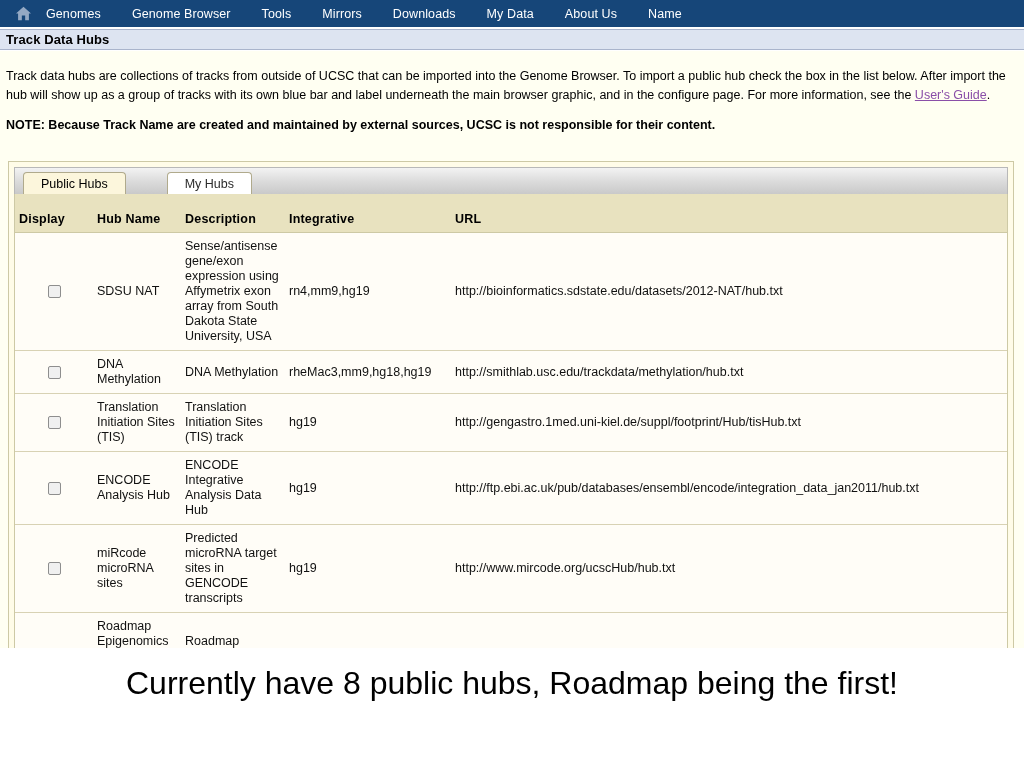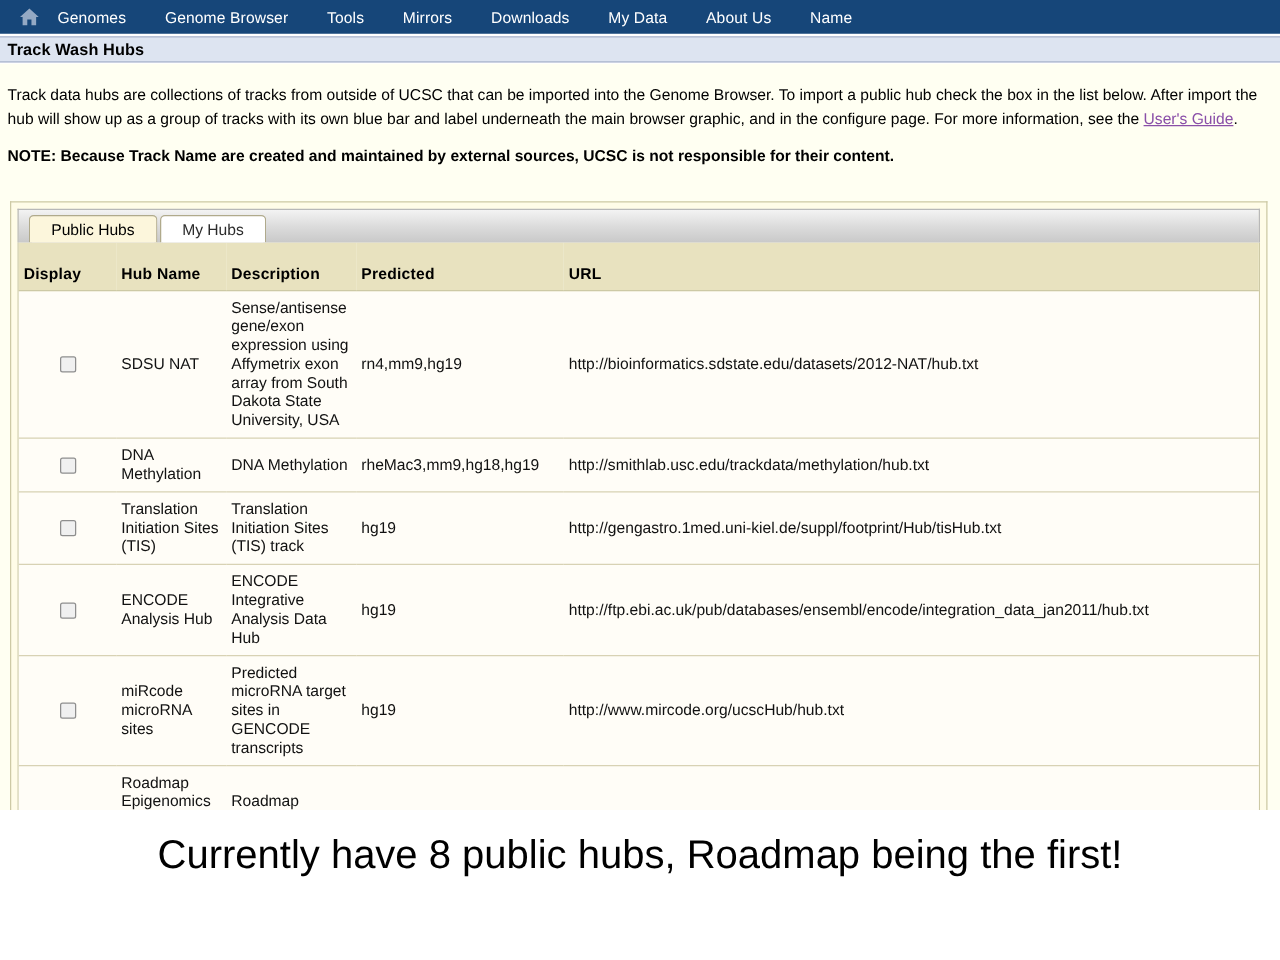--- a/index.html
+++ b/index.html
@@ -120,20 +120,21 @@
   .tab-strip {
     height: 27px;
     background: linear-gradient(to bottom, #f3f3f3 0%, #dcdcdc 50%, #c9c9c9 100%);
     border: 1px solid #b8b8b8;
     border-bottom: none;
     box-sizing: border-box;
     display: flex;
     align-items: flex-end;
     padding-left: 8px;
     position: relative;
+    gap: 39px;
   }
   .tab {
     font-size: 12.5px;
     color: #1a1a1a;
     padding: 4px 17px 4px 17px;
     height: 22px;
     box-sizing: border-box;
     line-height: 15px;
     border: 1px solid #b0aa8c;
     border-bottom: none;
@@ -269,21 +270,21 @@
     <div class="nav-item">Genome Browser</div>
     <div class="nav-item">Tools</div>
     <div class="nav-item">Mirrors</div>
     <div class="nav-item">Downloads</div>
     <div class="nav-item">My Data</div>
     <div class="nav-item">About Us</div>
     <div class="nav-item">Name</div>
   </div>
 
   <div class="title-bar">
-    <span class="title-bar-text">Track Wash Hubs</span>
+    <span class="title-bar-text">Track Data Hubs</span>
   </div>
 
   <div class="content">
 
     <div class="intro">
       <span>Track data hubs are collections of tracks from outside of UCSC that can be imported into the Genome Browser. To import a public hub check the box in the list below. After import the hub will show up as a group of tracks with its own blue bar and label underneath the main browser graphic, and in the configure page. For more information, see the </span><a href="#">User's Guide</a><span>.</span>
     </div>
 
     <div class="note">NOTE: Because Track Name are created and maintained by external sources, UCSC is not responsible for their content.</div>
 
@@ -301,21 +302,21 @@
             <col class="col-hubname">
             <col class="col-desc">
             <col class="col-asm">
             <col class="col-url">
           </colgroup>
           <thead>
             <tr>
               <th>Display</th>
               <th>Hub Name</th>
               <th>Description</th>
-              <th>Predicted</th>
+              <th>Integrative</th>
               <th>URL</th>
             </tr>
           </thead>
           <tbody>
 
             <tr>
               <td class="cell-display">
                 <span class="cb"></span>
               </td>
               <td class="cell-hubname">SDSU NAT</td>

